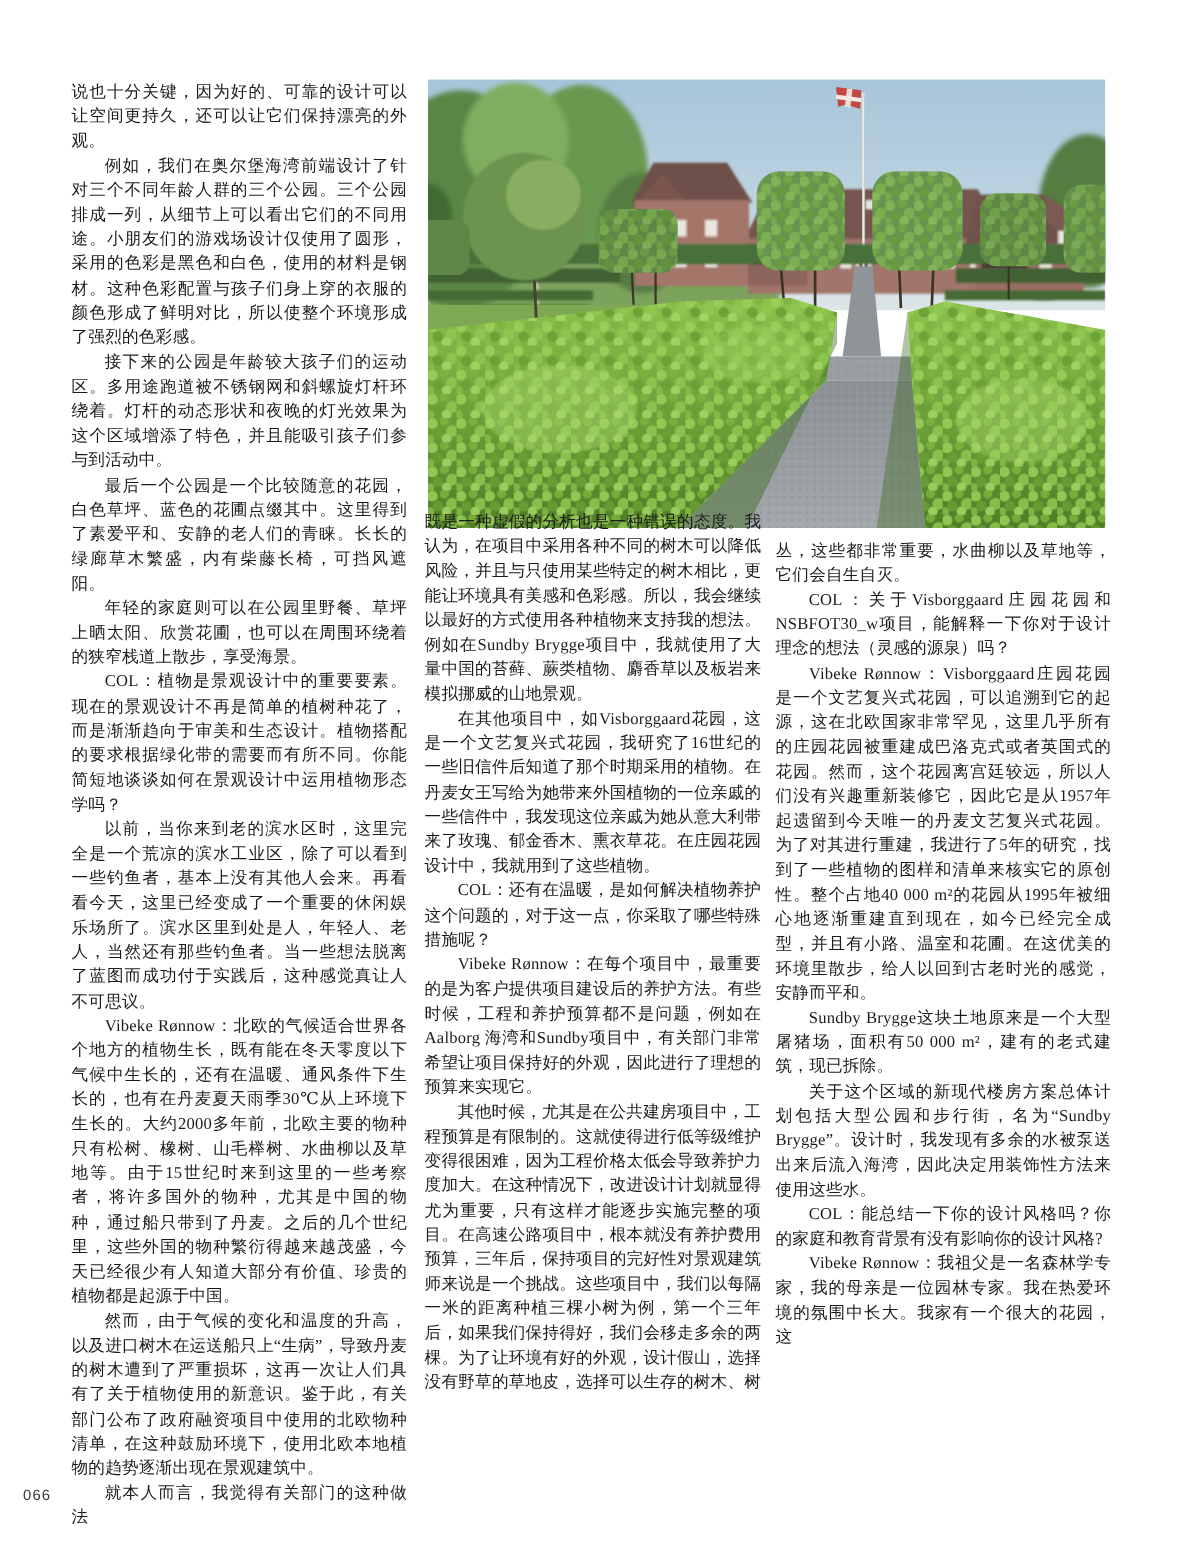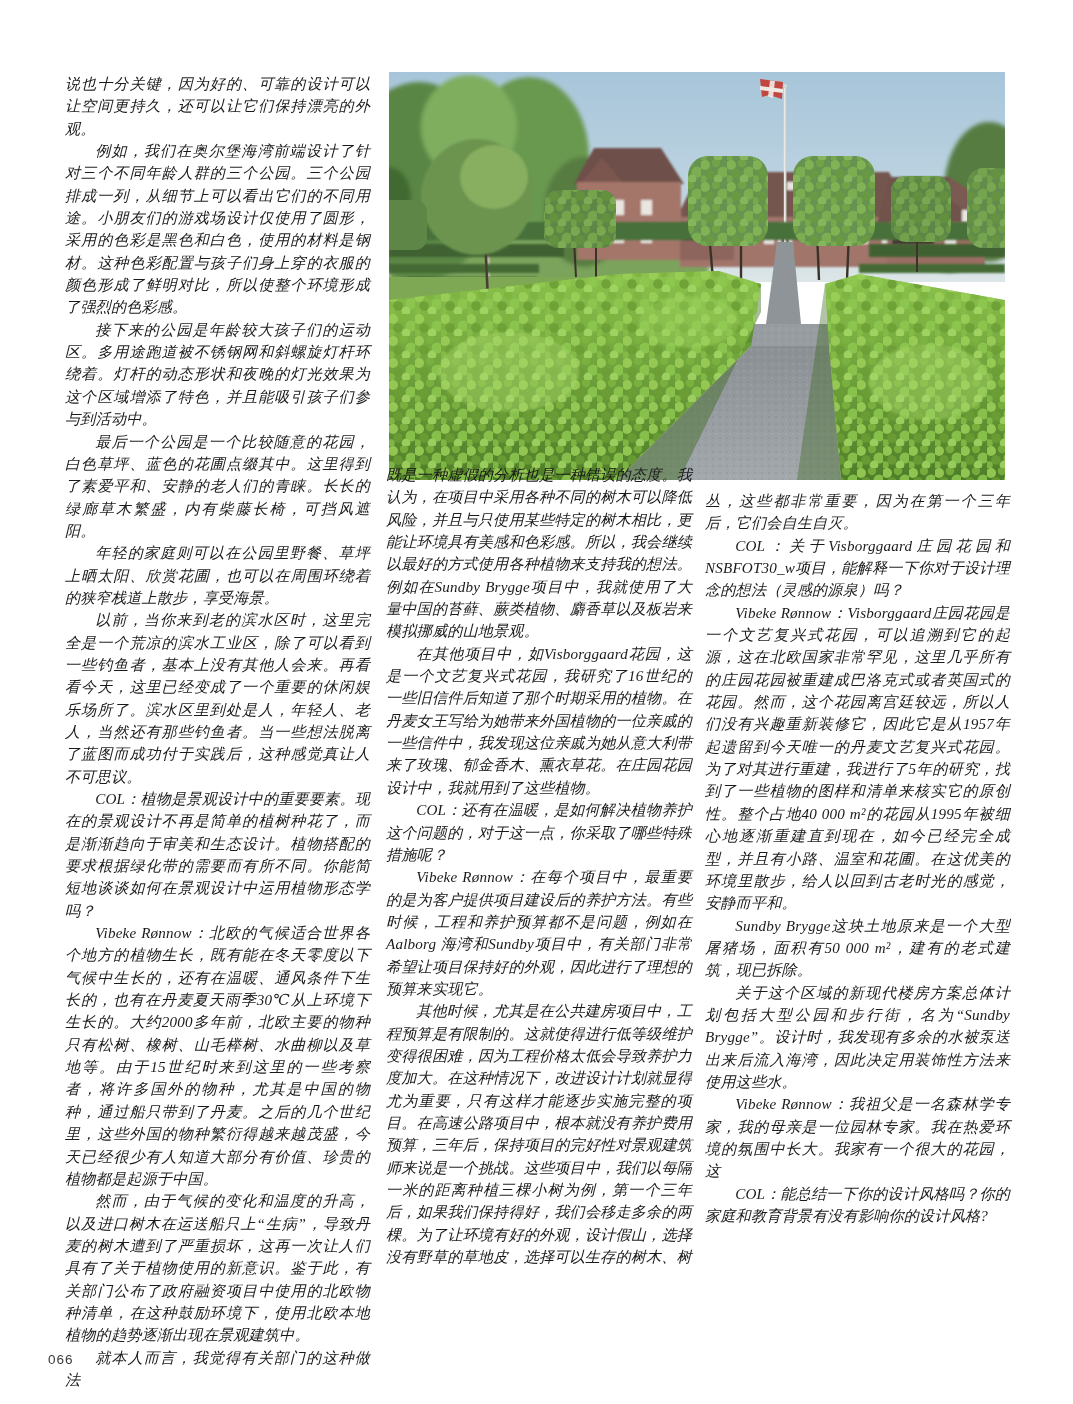--- a/index.html
+++ b/index.html
@@ -11,50 +11,50 @@
     font-family:"Liberation Serif","DejaVu Serif",serif;
     color:#1a1a1a;
   }
   .col{
     position:absolute;
     font-size:15.1px;
     line-height:22.35px;
     text-align:justify;
     letter-spacing:0.2px;
   }
-  .col p{margin:0;padding:0;text-indent:2em;font-style:italic;}
+  .col p{margin:0;padding:0;text-indent:2em;}
   .col p.cont{text-indent:0;}
   .col-left{left:65px;top:73px;width:305px;}
   .col-mid{left:386px;top:464px;width:306px;}
   .col-right{left:705px;top:490px;width:305px;}
   .photo{
     position:absolute;left:389px;top:72px;width:616px;height:408px;
     overflow:hidden;
   }
   .photo svg{display:block;}
   .page-num{
-    position:absolute;left:48px;top:1352px;
+    position:absolute;left:21px;top:1352px;
     font-size:13.5px;color:#3a3a3a;
     font-family:"Liberation Sans","DejaVu Sans",sans-serif;
     letter-spacing:1px;
   }
 </style>
 </head>
 <body>
 
 <div class="page">
 
   <div class="col col-left">
     <p class="cont">说也十分关键，因为好的、可靠的设计可以让空间更持久，还可以让它们保持漂亮的外观。</p>
     <p>例如，我们在奥尔堡海湾前端设计了针对三个不同年龄人群的三个公园。三个公园排成一列，从细节上可以看出它们的不同用途。小朋友们的游戏场设计仅使用了圆形，采用的色彩是黑色和白色，使用的材料是钢材。这种色彩配置与孩子们身上穿的衣服的颜色形成了鲜明对比，所以使整个环境形成了强烈的色彩感。</p>
     <p>接下来的公园是年龄较大孩子们的运动区。多用途跑道被不锈钢网和斜螺旋灯杆环绕着。灯杆的动态形状和夜晚的灯光效果为这个区域增添了特色，并且能吸引孩子们参与到活动中。</p>
     <p>最后一个公园是一个比较随意的花园，白色草坪、蓝色的花圃点缀其中。这里得到了素爱平和、安静的老人们的青睐。长长的绿廊草木繁盛，内有柴藤长椅，可挡风遮阳。</p>
     <p>年轻的家庭则可以在公园里野餐、草坪上晒太阳、欣赏花圃，也可以在周围环绕着的狭窄栈道上散步，享受海景。</p>
+    <p>COL：植物是景观设计中的重要要素。现在的景观设计不再是简单的植树种花了，而是渐渐趋向于审美和生态设计。植物搭配的要求根据绿化带的需要而有所不同。你能简短地谈谈如何在景观设计中运用植物形态学吗？</p>
     <p>以前，当你来到老的滨水区时，这里完全是一个荒凉的滨水工业区，除了可以看到一些钓鱼者，基本上没有其他人会来。再看看今天，这里已经变成了一个重要的休闲娱乐场所了。滨水区里到处是人，年轻人、老人，当然还有那些钓鱼者。当一些想法脱离了蓝图而成功付于实践后，这种感觉真让人不可思议。</p>
-    <p>COL：植物是景观设计中的重要要素。现在的景观设计不再是简单的植树种花了，而是渐渐趋向于审美和生态设计。植物搭配的要求根据绿化带的需要而有所不同。你能简短地谈谈如何在景观设计中运用植物形态学吗？</p>
     <p>Vibeke Rønnow：北欧的气候适合世界各个地方的植物生长，既有能在冬天零度以下气候中生长的，还有在温暖、通风条件下生长的，也有在丹麦夏天雨季30℃从上环境下生长的。大约2000多年前，北欧主要的物种只有松树、橡树、山毛榉树、水曲柳以及草地等。由于15世纪时来到这里的一些考察者，将许多国外的物种，尤其是中国的物种，通过船只带到了丹麦。之后的几个世纪里，这些外国的物种繁衍得越来越茂盛，今天已经很少有人知道大部分有价值、珍贵的植物都是起源于中国。</p>
     <p>然而，由于气候的变化和温度的升高，以及进口树木在运送船只上“生病”，导致丹麦的树木遭到了严重损坏，这再一次让人们具有了关于植物使用的新意识。鉴于此，有关部门公布了政府融资项目中使用的北欧物种清单，在这种鼓励环境下，使用北欧本地植物的趋势逐渐出现在景观建筑中。</p>
     <p>就本人而言，我觉得有关部门的这种做法</p>
   </div>
 
   <div class="photo" role="img" aria-label="Formal renaissance garden with clipped bright-green hedges, a central gravel path, topiary trees, a white flagpole with the Danish flag, leading to the red-brick Visborggaard manor house under a pale blue sky">
     <svg width="616" height="408" viewBox="0 0 616 408" xmlns="http://www.w3.org/2000/svg">
       <defs>
         <linearGradient id="sky" x1="0" y1="0" x2="0" y2="1">
           <stop offset="0" stop-color="#a7c5da"></stop>
@@ -234,24 +234,24 @@
 
   <div class="col col-mid">
     <p class="cont">既是一种虚假的分析也是一种错误的态度。我认为，在项目中采用各种不同的树木可以降低风险，并且与只使用某些特定的树木相比，更能让环境具有美感和色彩感。所以，我会继续以最好的方式使用各种植物来支持我的想法。例如在Sundby Brygge项目中，我就使用了大量中国的苔藓、蕨类植物、麝香草以及板岩来模拟挪威的山地景观。</p>
     <p>在其他项目中，如Visborggaard花园，这是一个文艺复兴式花园，我研究了16世纪的一些旧信件后知道了那个时期采用的植物。在丹麦女王写给为她带来外国植物的一位亲戚的一些信件中，我发现这位亲戚为她从意大利带来了玫瑰、郁金香木、熏衣草花。在庄园花园设计中，我就用到了这些植物。</p>
     <p>COL：还有在温暖，是如何解决植物养护这个问题的，对于这一点，你采取了哪些特殊措施呢？</p>
     <p>Vibeke Rønnow：在每个项目中，最重要的是为客户提供项目建设后的养护方法。有些时候，工程和养护预算都不是问题，例如在Aalborg 海湾和Sundby项目中，有关部门非常希望让项目保持好的外观，因此进行了理想的预算来实现它。</p>
     <p>其他时候，尤其是在公共建房项目中，工程预算是有限制的。这就使得进行低等级维护变得很困难，因为工程价格太低会导致养护力度加大。在这种情况下，改进设计计划就显得尤为重要，只有这样才能逐步实施完整的项目。在高速公路项目中，根本就没有养护费用预算，三年后，保持项目的完好性对景观建筑师来说是一个挑战。这些项目中，我们以每隔一米的距离种植三棵小树为例，第一个三年后，如果我们保持得好，我们会移走多余的两棵。为了让环境有好的外观，设计假山，选择没有野草的草地皮，选择可以生存的树木、树</p>
   </div>
 
   <div class="col col-right">
-    <p class="cont">丛，这些都非常重要，因为在第一个三年后，它们会自生自灭。</p>
+    <p class="cont">丛，这些都非常重要，水曲柳以及草地等，它们会自生自灭。</p>
     <p>COL：关于Visborggaard庄园花园和NSBFOT30_w项目，能解释一下你对于设计理念的想法（灵感的源泉）吗？</p>
     <p>Vibeke Rønnow：Visborggaard庄园花园是一个文艺复兴式花园，可以追溯到它的起源，这在北欧国家非常罕见，这里几乎所有的庄园花园被重建成巴洛克式或者英国式的花园。然而，这个花园离宫廷较远，所以人们没有兴趣重新装修它，因此它是从1957年起遗留到今天唯一的丹麦文艺复兴式花园。为了对其进行重建，我进行了5年的研究，找到了一些植物的图样和清单来核实它的原创性。整个占地40 000 m²的花园从1995年被细心地逐渐重建直到现在，如今已经完全成型，并且有小路、温室和花圃。在这优美的环境里散步，给人以回到古老时光的感觉，安静而平和。</p>
     <p>Sundby Brygge这块土地原来是一个大型屠猪场，面积有50 000 m²，建有的老式建筑，现已拆除。</p>
     <p>关于这个区域的新现代楼房方案总体计划包括大型公园和步行街，名为“Sundby Brygge”。设计时，我发现有多余的水被泵送出来后流入海湾，因此决定用装饰性方法来使用这些水。</p>
+    <p>COL：能总结一下你的设计风格吗？你的家庭和教育背景有没有影响你的设计风格?</p>
     <p>Vibeke Rønnow：我祖父是一名森林学专家，我的母亲是一位园林专家。我在热爱环境的氛围中长大。我家有一个很大的花园，这</p>
-    <p>COL：能总结一下你的设计风格吗？你的家庭和教育背景有没有影响你的设计风格?</p>
   </div>
 
   <div class="page-num">066</div>
 
 </div>
 
 </body></html>

